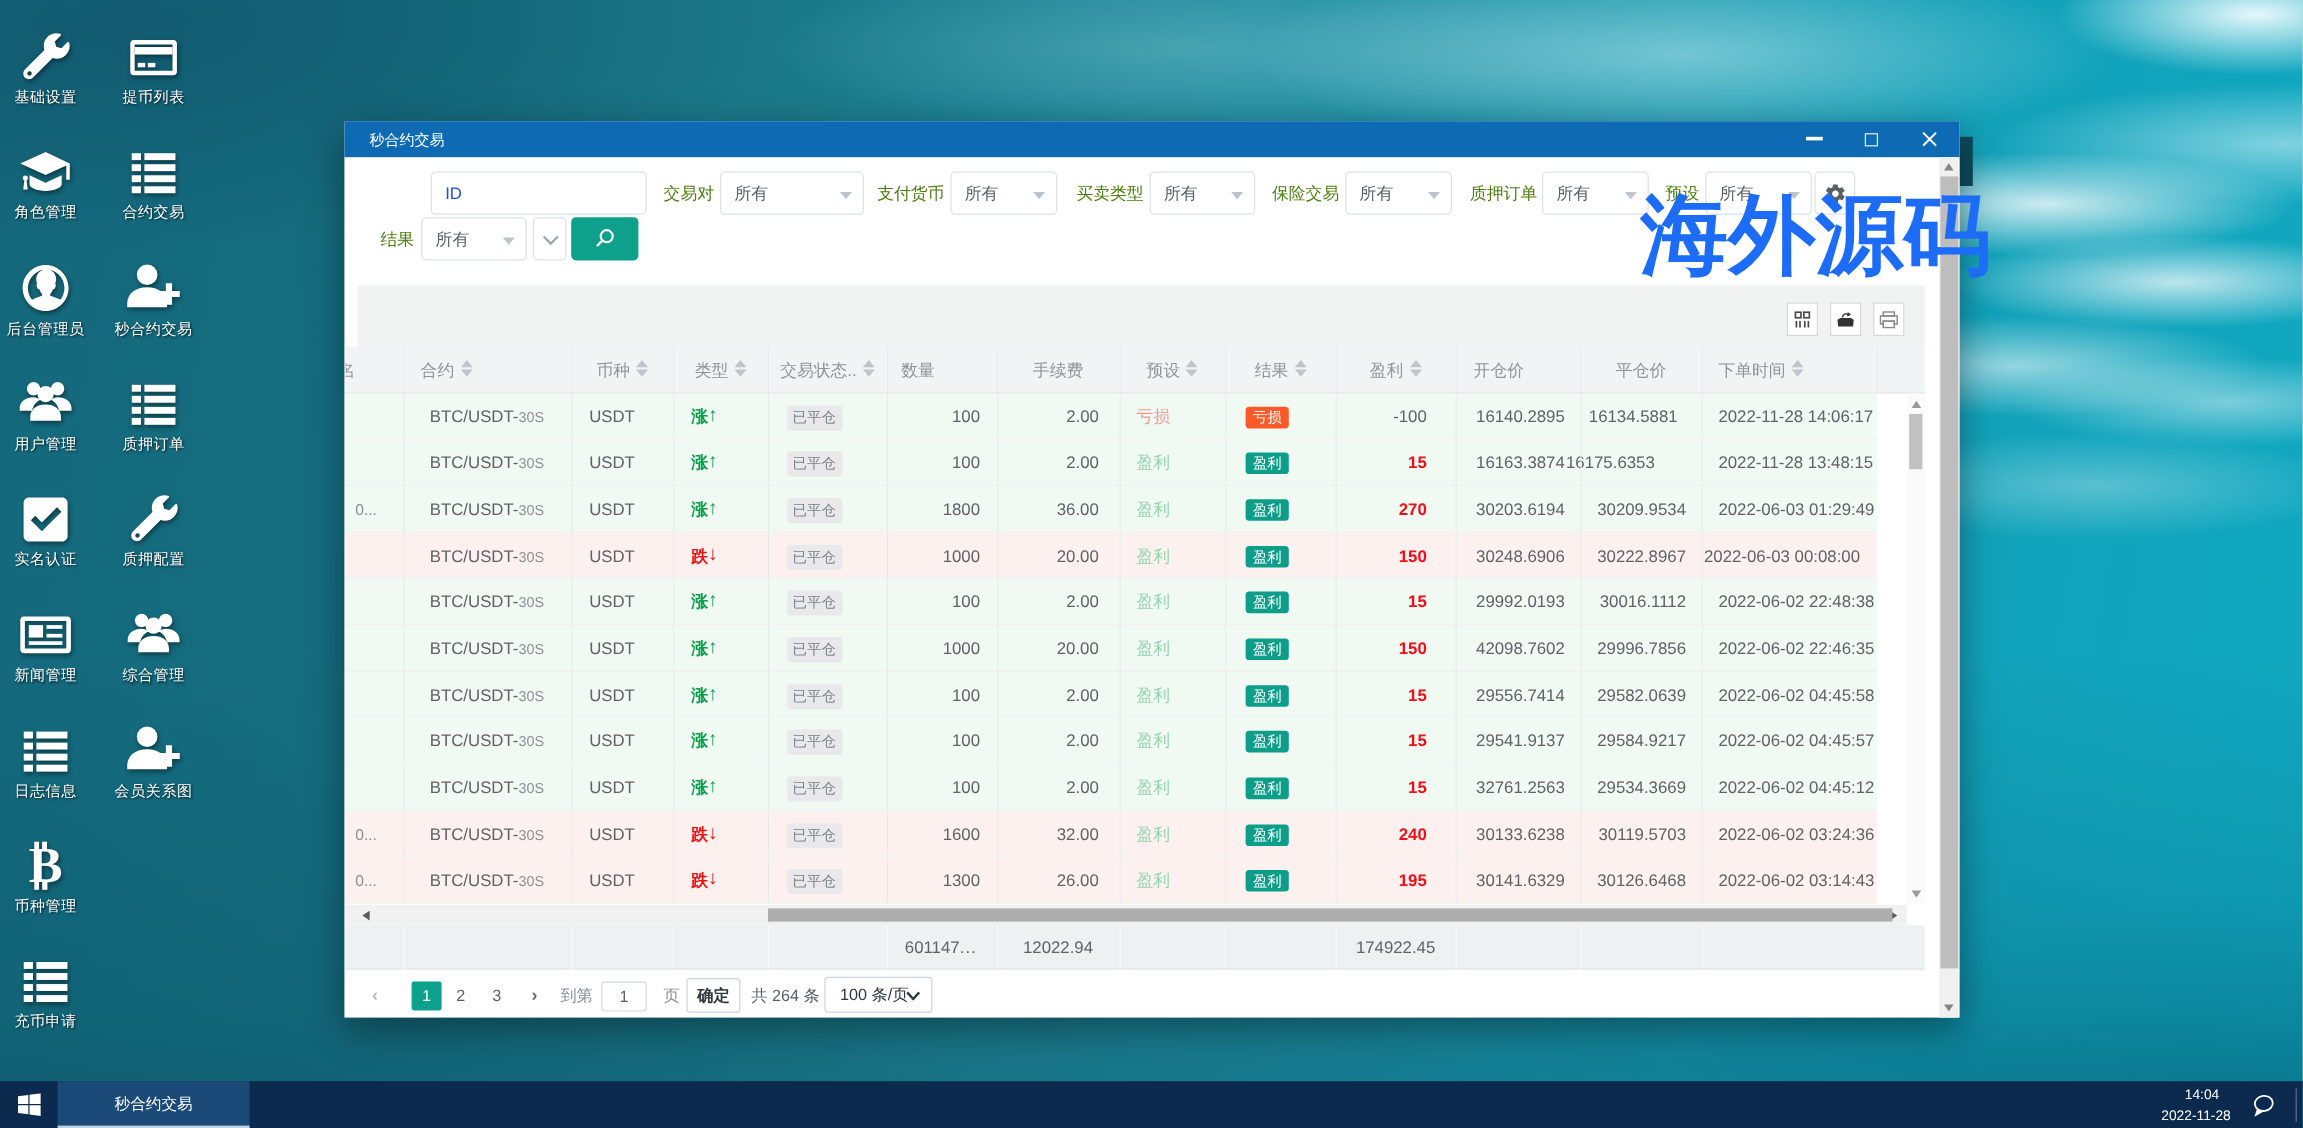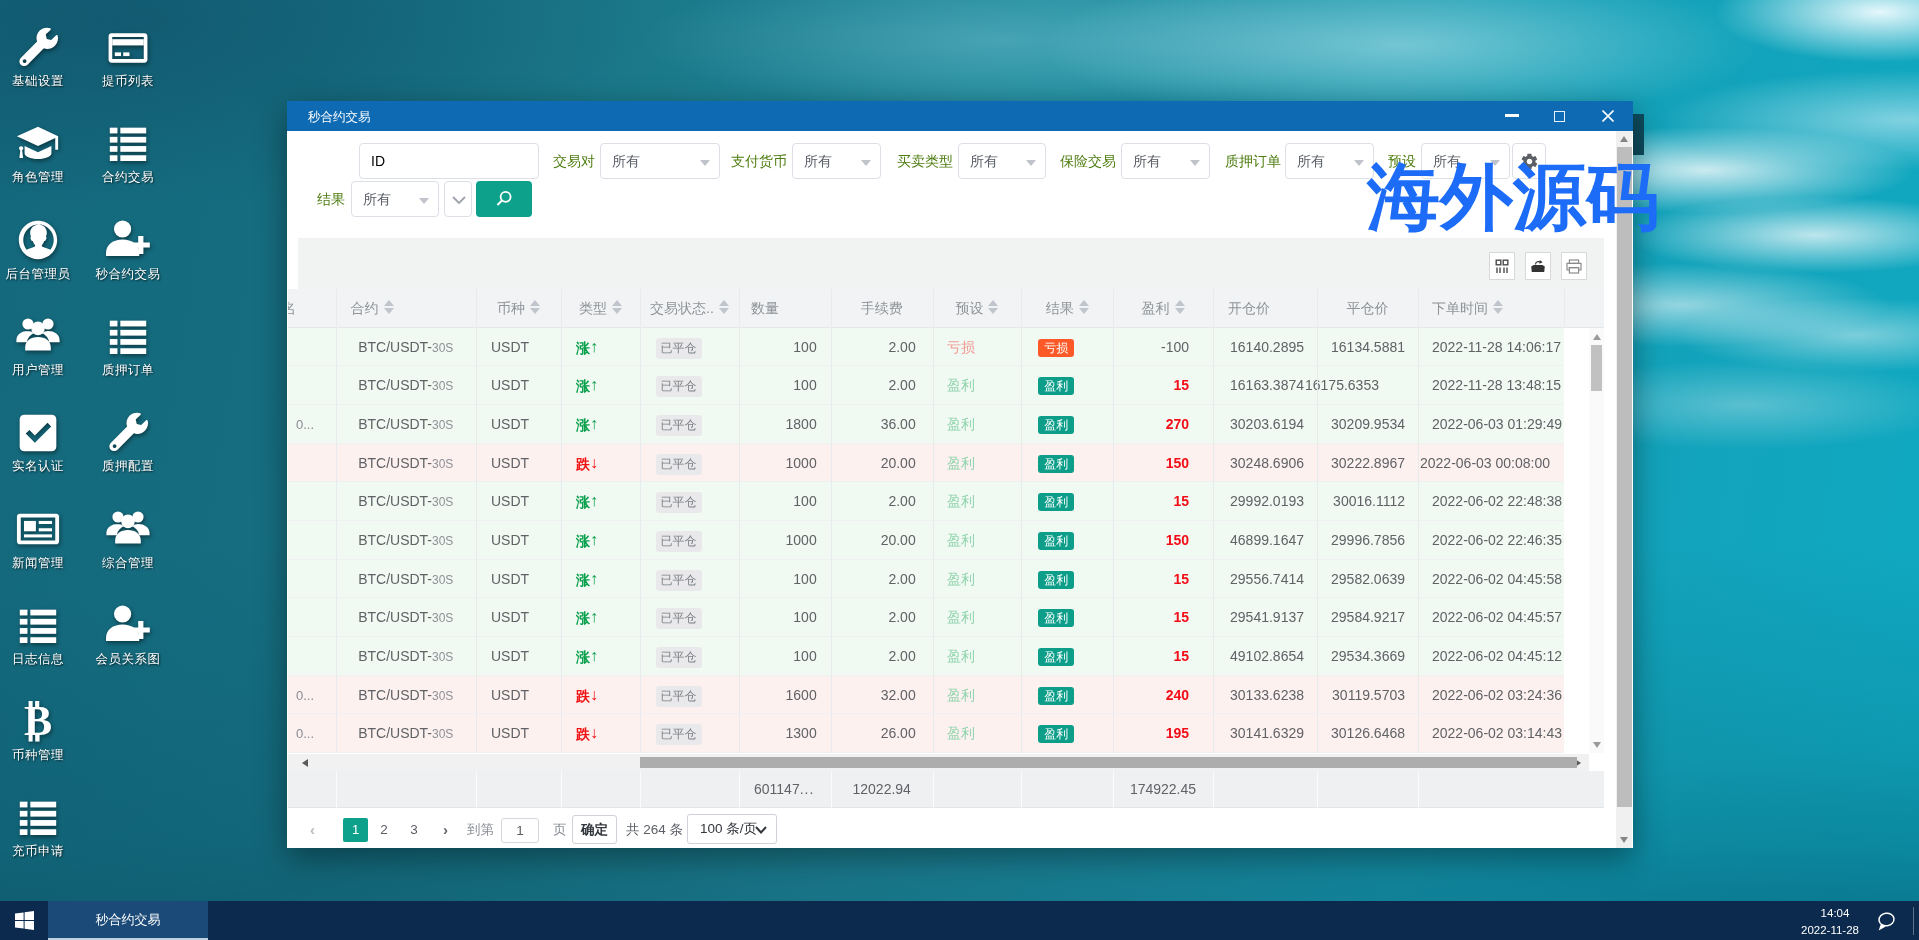--- a/index.html
+++ b/index.html
@@ -255,21 +255,21 @@
 <div class="abs" style="left:1633px;top:114px;width:11px;height:41px;background:#0e4c5e"></div>
 <div id="win">
 <div id="titlebar">
       <span class="t">秒合约交易</span>
       <div class="abs" style="left:1218px;top:13px;width:14px;height:2.5px;background:#fff"></div>
       <div class="abs" style="left:1267px;top:9.5px;width:11px;height:11px;border:1.6px solid #e8f0f8"></div>
       <svg class="abs" style="left:1315px;top:9px" width="12" height="12" viewBox="0 0 12 12">
         <path d="M0.5 0.5 L11.5 11.5 M11.5 0.5 L0.5 11.5" stroke="#fff" stroke-width="1.6"></path>
       </svg>
     </div>
-<div class="sel" style="left:72px;top:42px;width:180px;color:#000000">ID</div>
+<div class="sel" style="left:72px;top:42px;width:180px;color:#1d4ed8">ID</div>
 <div class="lbl" style="left:266px;top:42px">交易对</div>
 <div class="sel" style="left:313px;top:42px;width:120px">所有<i class="car"></i></div>
 <div class="lbl" style="left:444px;top:42px">支付货币</div>
 <div class="sel" style="left:505px;top:42px;width:89px">所有<i class="car"></i></div>
 <div class="lbl" style="left:610px;top:42px">买卖类型</div>
 <div class="sel" style="left:671px;top:42px;width:88px">所有<i class="car"></i></div>
 <div class="lbl" style="left:773px;top:42px">保险交易</div>
 <div class="sel" style="left:834px;top:42px;width:89px">所有<i class="car"></i></div>
 <div class="lbl" style="left:938px;top:42px">质押订单</div>
 <div class="sel" style="left:998px;top:42px;width:89px">所有<i class="car"></i></div>
@@ -336,21 +336,21 @@
 <div class="cell" style="left:48.5px;width:140.5px;top:226.50px;height:38.68px;line-height:38.68px;text-align:center;">BTC/USDT-<span style="font-size:12px;color:#8d9095">30S</span></div>
 <div class="cell" style="left:189px;width:85px;top:226.50px;height:38.68px;line-height:38.68px;text-align:center;padding-right:17px;">USDT</div>
 <div class="cell" style="left:274px;width:79px;top:226.50px;height:38.68px;line-height:38.68px;text-align:center;padding-right:27px;"><span class="up">涨<span style="font-weight:normal;font-size:16px;vertical-align:1px">↑</span></span></div>
 <div class="cell" style="left:353px;width:99px;top:226.50px;height:38.68px;line-height:38.68px;text-align:center;padding-right:22px;"><span class="ptag">已平仓</span></div>
 <div class="cell" style="left:452px;width:91.70000000000005px;top:226.50px;height:38.68px;line-height:38.68px;text-align:right;padding-right:14px;">100</div>
 <div class="cell" style="left:543.7px;width:102.0px;top:226.50px;height:38.68px;line-height:38.68px;text-align:right;padding-right:17px;">2.00</div>
 <div class="cell" style="left:645.7px;width:88.59999999999991px;top:226.50px;height:38.68px;line-height:38.68px;text-align:center;padding-right:32px;"><span class="softr">亏损</span></div>
 <div class="cell" style="left:734.3px;width:91.70000000000005px;top:226.50px;height:38.68px;line-height:38.68px;text-align:center;padding-right:22px;"><span class="tag otag">亏损</span></div>
 <div class="cell" style="left:826px;width:100px;top:226.50px;height:38.68px;line-height:38.68px;text-align:right;padding-right:24px;">-100</div>
 <div class="cell" style="left:926px;width:104px;top:226.50px;height:38.68px;line-height:38.68px;text-align:right;padding-right:13px;">16140.2895</div>
-<div class="cell" style="left:1030px;width:101px;top:226.50px;height:38.68px;line-height:38.68px;text-align:right;padding-right:13px;">16134.5881</div>
+<div class="cell" style="left:1030px;width:101px;top:226.50px;height:38.68px;line-height:38.68px;text-align:center;padding-right:13px;">16134.5881</div>
 <div class="cell" style="left:1131px;width:146px;top:226.50px;height:38.68px;line-height:38.68px;padding-left:14px;">2022-11-28 14:06:17</div>
 <div class="abs" style="left:1px;top:265.18px;width:1276px;height:38.68px;background:#f1f9f3;border-bottom:1px solid #eef0f2"></div>
 <div class="cell" style="left:48.5px;width:140.5px;top:265.18px;height:38.68px;line-height:38.68px;text-align:center;">BTC/USDT-<span style="font-size:12px;color:#8d9095">30S</span></div>
 <div class="cell" style="left:189px;width:85px;top:265.18px;height:38.68px;line-height:38.68px;text-align:center;padding-right:17px;">USDT</div>
 <div class="cell" style="left:274px;width:79px;top:265.18px;height:38.68px;line-height:38.68px;text-align:center;padding-right:27px;"><span class="up">涨<span style="font-weight:normal;font-size:16px;vertical-align:1px">↑</span></span></div>
 <div class="cell" style="left:353px;width:99px;top:265.18px;height:38.68px;line-height:38.68px;text-align:center;padding-right:22px;"><span class="ptag">已平仓</span></div>
 <div class="cell" style="left:452px;width:91.70000000000005px;top:265.18px;height:38.68px;line-height:38.68px;text-align:right;padding-right:14px;">100</div>
 <div class="cell" style="left:543.7px;width:102.0px;top:265.18px;height:38.68px;line-height:38.68px;text-align:right;padding-right:17px;">2.00</div>
 <div class="cell" style="left:645.7px;width:88.59999999999991px;top:265.18px;height:38.68px;line-height:38.68px;text-align:center;padding-right:32px;"><span class="softg">盈利</span></div>
 <div class="cell" style="left:734.3px;width:91.70000000000005px;top:265.18px;height:38.68px;line-height:38.68px;text-align:center;padding-right:22px;"><span class="tag gtag">盈利</span></div>
@@ -401,21 +401,21 @@
 <div class="abs" style="left:1px;top:419.91px;width:1276px;height:38.68px;background:#f1f9f3;border-bottom:1px solid #eef0f2"></div>
 <div class="cell" style="left:48.5px;width:140.5px;top:419.91px;height:38.68px;line-height:38.68px;text-align:center;">BTC/USDT-<span style="font-size:12px;color:#8d9095">30S</span></div>
 <div class="cell" style="left:189px;width:85px;top:419.91px;height:38.68px;line-height:38.68px;text-align:center;padding-right:17px;">USDT</div>
 <div class="cell" style="left:274px;width:79px;top:419.91px;height:38.68px;line-height:38.68px;text-align:center;padding-right:27px;"><span class="up">涨<span style="font-weight:normal;font-size:16px;vertical-align:1px">↑</span></span></div>
 <div class="cell" style="left:353px;width:99px;top:419.91px;height:38.68px;line-height:38.68px;text-align:center;padding-right:22px;"><span class="ptag">已平仓</span></div>
 <div class="cell" style="left:452px;width:91.70000000000005px;top:419.91px;height:38.68px;line-height:38.68px;text-align:right;padding-right:14px;">1000</div>
 <div class="cell" style="left:543.7px;width:102.0px;top:419.91px;height:38.68px;line-height:38.68px;text-align:right;padding-right:17px;">20.00</div>
 <div class="cell" style="left:645.7px;width:88.59999999999991px;top:419.91px;height:38.68px;line-height:38.68px;text-align:center;padding-right:32px;"><span class="softg">盈利</span></div>
 <div class="cell" style="left:734.3px;width:91.70000000000005px;top:419.91px;height:38.68px;line-height:38.68px;text-align:center;padding-right:22px;"><span class="tag gtag">盈利</span></div>
 <div class="cell" style="left:826px;width:100px;top:419.91px;height:38.68px;line-height:38.68px;text-align:right;padding-right:24px;"><span class="redb">150</span></div>
-<div class="cell" style="left:926px;width:104px;top:419.91px;height:38.68px;line-height:38.68px;text-align:right;padding-right:13px;">46899.1647</div>
+<div class="cell" style="left:926px;width:104px;top:419.91px;height:38.68px;line-height:38.68px;text-align:right;padding-right:13px;">42098.7602</div>
 <div class="cell" style="left:1030px;width:101px;top:419.91px;height:38.68px;line-height:38.68px;text-align:right;padding-right:13px;">29996.7856</div>
 <div class="cell" style="left:1131px;width:146px;top:419.91px;height:38.68px;line-height:38.68px;padding-left:14px;">2022-06-02 22:46:35</div>
 <div class="abs" style="left:1px;top:458.59px;width:1276px;height:38.68px;background:#f1f9f3;border-bottom:1px solid #eef0f2"></div>
 <div class="cell" style="left:48.5px;width:140.5px;top:458.59px;height:38.68px;line-height:38.68px;text-align:center;">BTC/USDT-<span style="font-size:12px;color:#8d9095">30S</span></div>
 <div class="cell" style="left:189px;width:85px;top:458.59px;height:38.68px;line-height:38.68px;text-align:center;padding-right:17px;">USDT</div>
 <div class="cell" style="left:274px;width:79px;top:458.59px;height:38.68px;line-height:38.68px;text-align:center;padding-right:27px;"><span class="up">涨<span style="font-weight:normal;font-size:16px;vertical-align:1px">↑</span></span></div>
 <div class="cell" style="left:353px;width:99px;top:458.59px;height:38.68px;line-height:38.68px;text-align:center;padding-right:22px;"><span class="ptag">已平仓</span></div>
 <div class="cell" style="left:452px;width:91.70000000000005px;top:458.59px;height:38.68px;line-height:38.68px;text-align:right;padding-right:14px;">100</div>
 <div class="cell" style="left:543.7px;width:102.0px;top:458.59px;height:38.68px;line-height:38.68px;text-align:right;padding-right:17px;">2.00</div>
 <div class="cell" style="left:645.7px;width:88.59999999999991px;top:458.59px;height:38.68px;line-height:38.68px;text-align:center;padding-right:32px;"><span class="softg">盈利</span></div>
@@ -440,21 +440,21 @@
 <div class="abs" style="left:1px;top:535.95px;width:1276px;height:38.68px;background:#f1f9f3;border-bottom:1px solid #eef0f2"></div>
 <div class="cell" style="left:48.5px;width:140.5px;top:535.95px;height:38.68px;line-height:38.68px;text-align:center;">BTC/USDT-<span style="font-size:12px;color:#8d9095">30S</span></div>
 <div class="cell" style="left:189px;width:85px;top:535.95px;height:38.68px;line-height:38.68px;text-align:center;padding-right:17px;">USDT</div>
 <div class="cell" style="left:274px;width:79px;top:535.95px;height:38.68px;line-height:38.68px;text-align:center;padding-right:27px;"><span class="up">涨<span style="font-weight:normal;font-size:16px;vertical-align:1px">↑</span></span></div>
 <div class="cell" style="left:353px;width:99px;top:535.95px;height:38.68px;line-height:38.68px;text-align:center;padding-right:22px;"><span class="ptag">已平仓</span></div>
 <div class="cell" style="left:452px;width:91.70000000000005px;top:535.95px;height:38.68px;line-height:38.68px;text-align:right;padding-right:14px;">100</div>
 <div class="cell" style="left:543.7px;width:102.0px;top:535.95px;height:38.68px;line-height:38.68px;text-align:right;padding-right:17px;">2.00</div>
 <div class="cell" style="left:645.7px;width:88.59999999999991px;top:535.95px;height:38.68px;line-height:38.68px;text-align:center;padding-right:32px;"><span class="softg">盈利</span></div>
 <div class="cell" style="left:734.3px;width:91.70000000000005px;top:535.95px;height:38.68px;line-height:38.68px;text-align:center;padding-right:22px;"><span class="tag gtag">盈利</span></div>
 <div class="cell" style="left:826px;width:100px;top:535.95px;height:38.68px;line-height:38.68px;text-align:right;padding-right:24px;"><span class="redb">15</span></div>
-<div class="cell" style="left:926px;width:104px;top:535.95px;height:38.68px;line-height:38.68px;text-align:right;padding-right:13px;">49102.8654</div>
+<div class="cell" style="left:926px;width:104px;top:535.95px;height:38.68px;line-height:38.68px;text-align:right;padding-right:13px;">32761.2563</div>
 <div class="cell" style="left:1030px;width:101px;top:535.95px;height:38.68px;line-height:38.68px;text-align:right;padding-right:13px;">29534.3669</div>
 <div class="cell" style="left:1131px;width:146px;top:535.95px;height:38.68px;line-height:38.68px;padding-left:14px;">2022-06-02 04:45:12</div>
 <div class="abs" style="left:1px;top:574.64px;width:1276px;height:38.68px;background:#fdf1f0;border-bottom:1px solid #eef0f2"></div>
 <div class="cell" style="left:1px;width:47.5px;top:574.64px;height:38.68px;line-height:38.68px;padding-left:8px;"><span style="font-size:13px;color:#8a8d92">0...</span></div>
 <div class="cell" style="left:48.5px;width:140.5px;top:574.64px;height:38.68px;line-height:38.68px;text-align:center;">BTC/USDT-<span style="font-size:12px;color:#8d9095">30S</span></div>
 <div class="cell" style="left:189px;width:85px;top:574.64px;height:38.68px;line-height:38.68px;text-align:center;padding-right:17px;">USDT</div>
 <div class="cell" style="left:274px;width:79px;top:574.64px;height:38.68px;line-height:38.68px;text-align:center;padding-right:27px;"><span class="dn">跌<span style="font-weight:normal;font-size:16px;vertical-align:1px">↓</span></span></div>
 <div class="cell" style="left:353px;width:99px;top:574.64px;height:38.68px;line-height:38.68px;text-align:center;padding-right:22px;"><span class="ptag">已平仓</span></div>
 <div class="cell" style="left:452px;width:91.70000000000005px;top:574.64px;height:38.68px;line-height:38.68px;text-align:right;padding-right:14px;">1600</div>
 <div class="cell" style="left:543.7px;width:102.0px;top:574.64px;height:38.68px;line-height:38.68px;text-align:right;padding-right:17px;">32.00</div>

